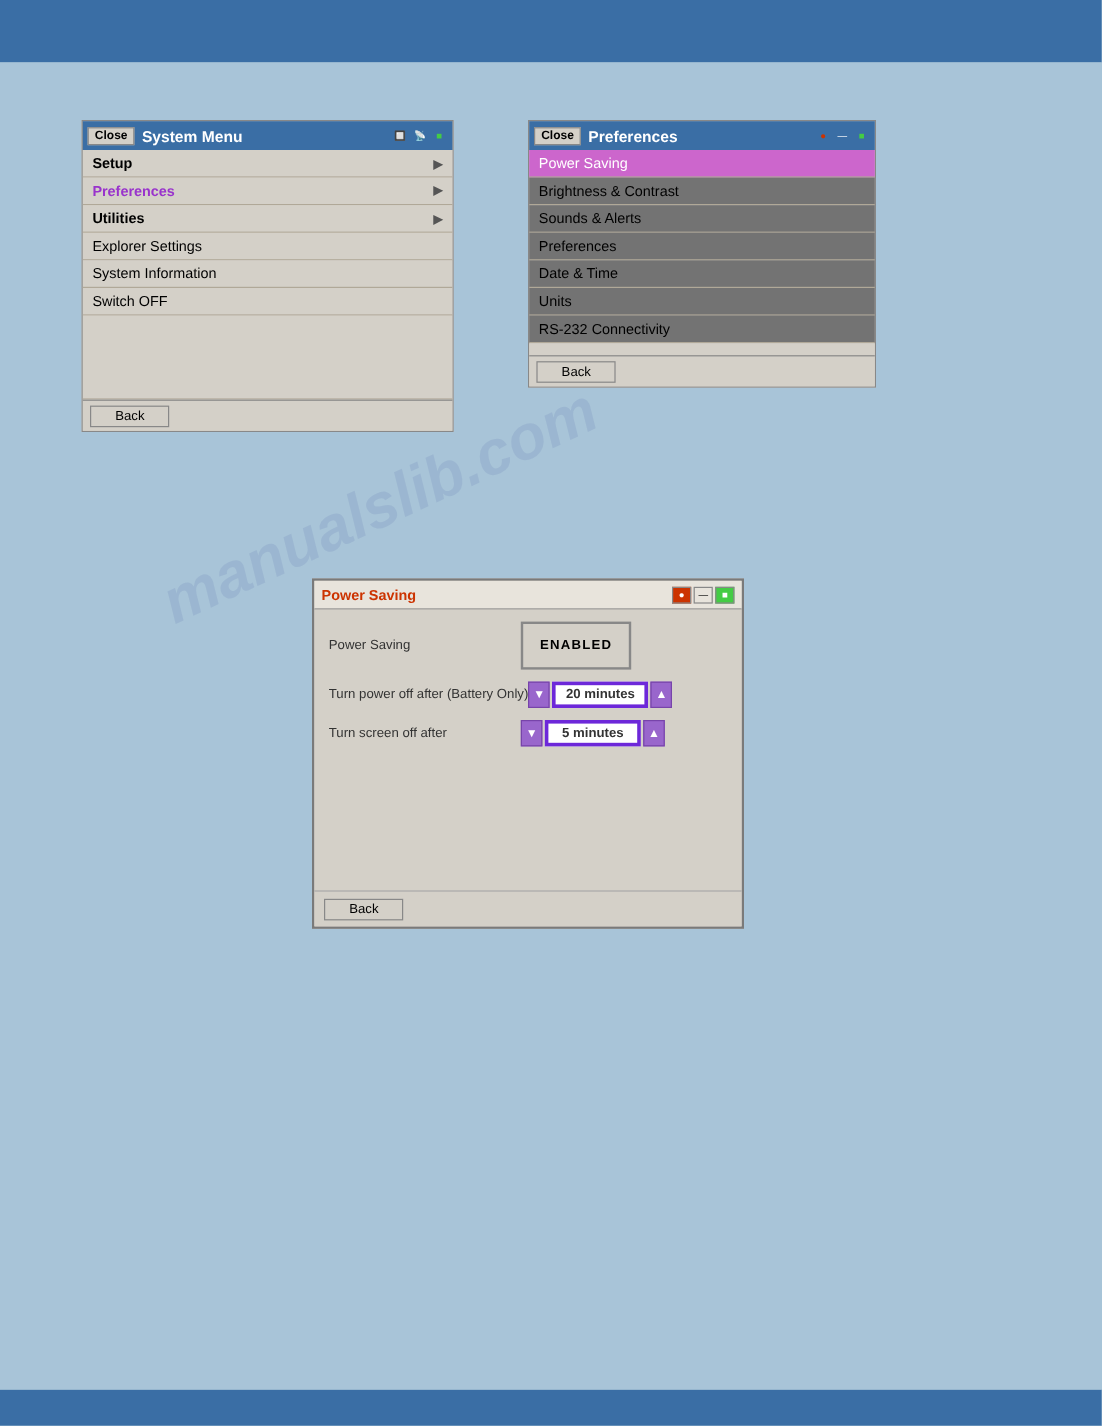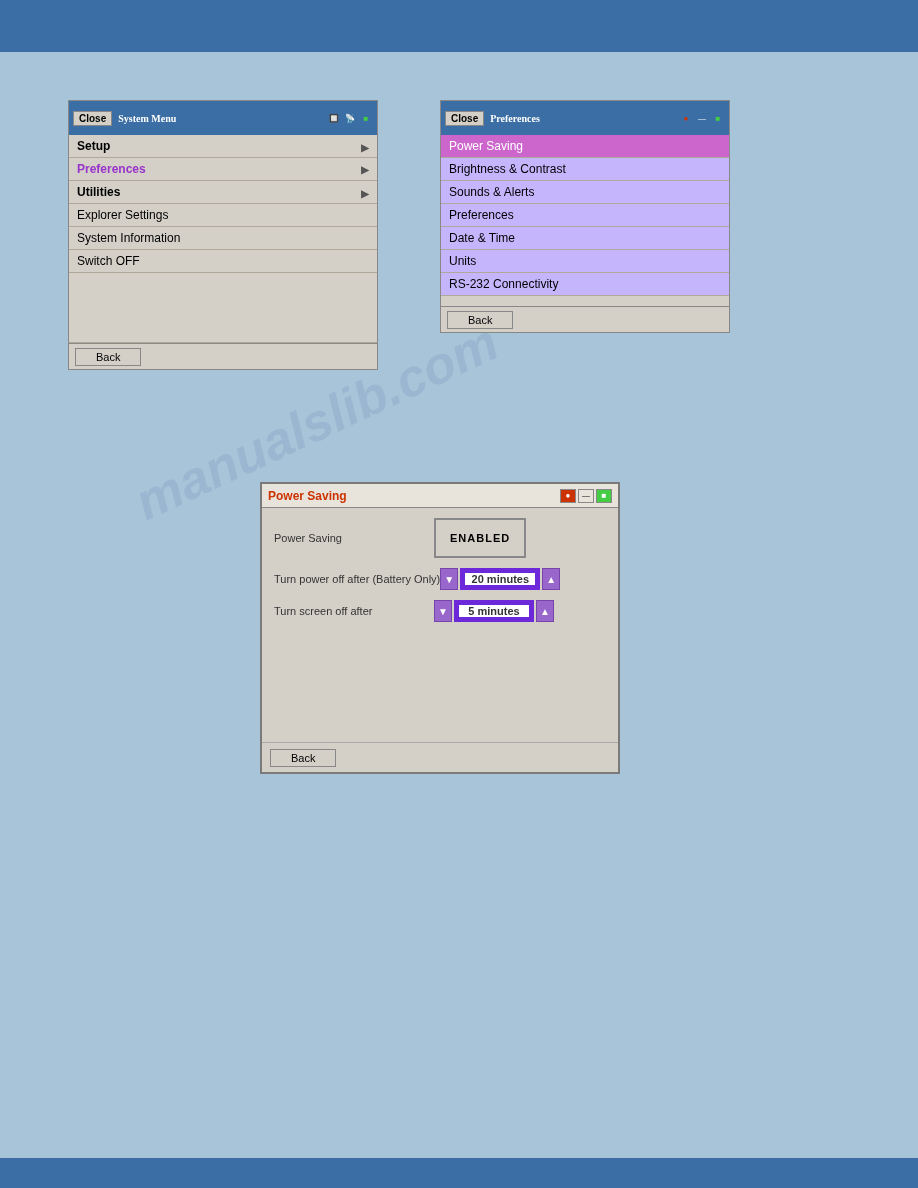--- a/index.html
+++ b/index.html
@@ -39,38 +39,37 @@
       width: 310px;
       background: #d4d0c8;
       border: 1px solid #888;
     }
     .panel-titlebar {
       display: flex;
       align-items: center;
       background: #3a6ea5;
       color: white;
       padding: 2px 4px;
-      height: 34px;
+      height: 24px;
     }
     .panel-titlebar .close-btn {
       background: #d4d0c8;
       border: 1px solid #888;
       color: #000;
       font-size: 10px;
       padding: 1px 5px;
       cursor: pointer;
       margin-right: 6px;
       font-weight: bold;
     }
     .panel-titlebar .title {
-      font-size: 10px;
+      font-size: 13px;
       font-weight: bold;
       flex: 1;
       color: white;
-      font-family: Liberation Serif, serif;
     }
     .panel-icons {
       display: flex;
       gap: 2px;
       align-items: center;
     }
     .icon-small {
       width: 14px;
       height: 14px;
       display: inline-flex;
@@ -123,21 +122,21 @@
       width: 290px;
       background: #d4d0c8;
       border: 1px solid #888;
     }
     .pref-item {
       display: flex;
       align-items: center;
       padding: 4px 8px;
       border-bottom: 1px solid #b0a898;
       cursor: pointer;
-      background: #c4b5fd;
+      background: #737373;
       min-height: 22px;
     }
     .pref-item.selected {
       background: #cc66cc;
       color: white;
     }
     
     .power-saving-dialog {
       position: absolute;
       top: 430px;
@@ -209,21 +208,21 @@
       border: 1px solid #7744aa;
       color: white;
       display: flex;
       align-items: center;
       justify-content: center;
       cursor: pointer;
       font-size: 10px;
     }
     .spinner-value {
       background: white;
-      border: 5px solid #6d28d9;
+      border: 3px solid #6d28d9;
       min-width: 80px;
       height: 22px;
       display: flex;
       align-items: center;
       justify-content: center;
       font-size: 11px;
       font-weight: bold;
       color: #333;
     }
     .dialog-footer {

